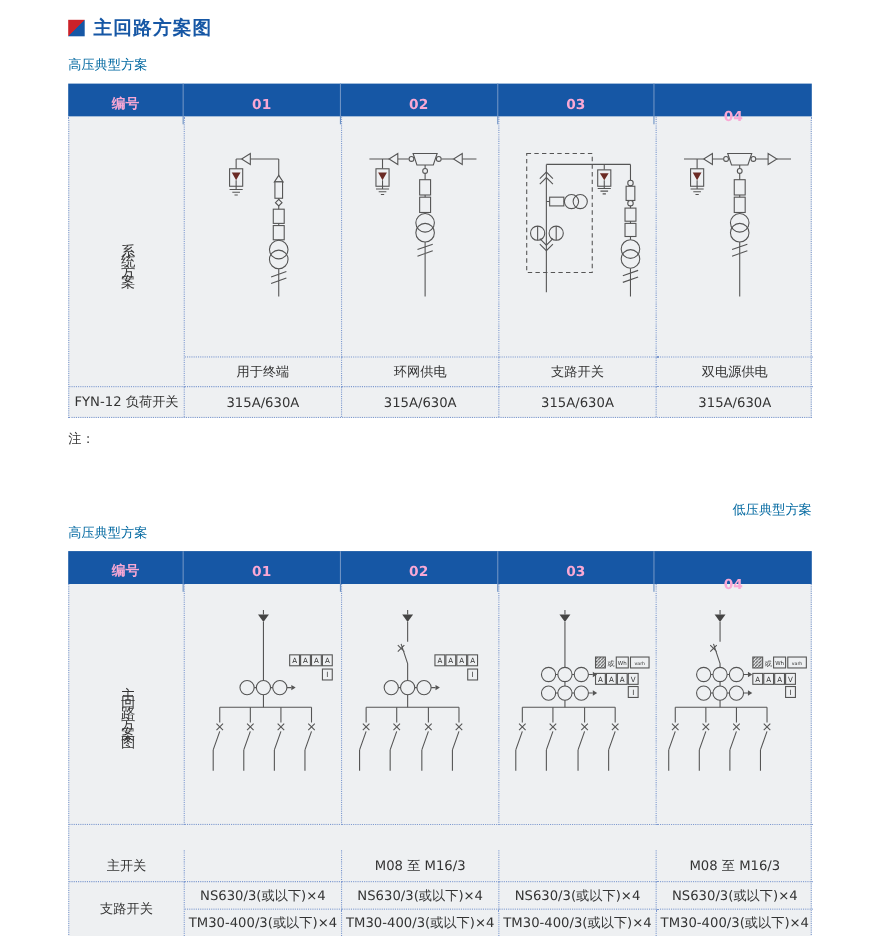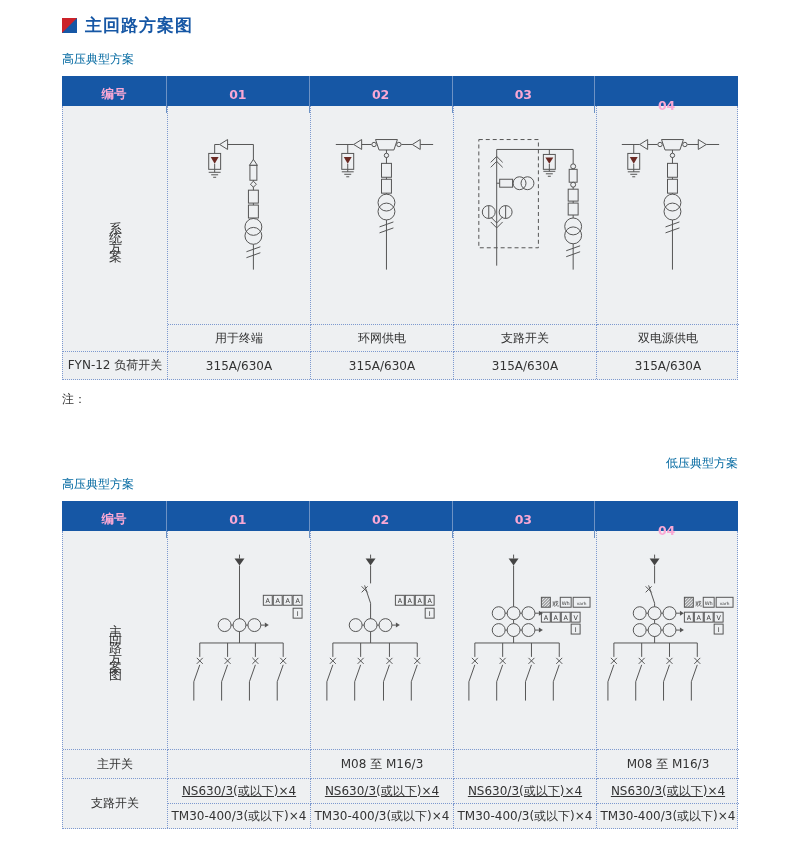--- a/index.html
+++ b/index.html
@@ -49,23 +49,23 @@
     writing-mode:vertical-rl;text-orientation:upright;
     letter-spacing:9px;font-size:13px;color:#333;
   }
   .diagram-cell{padding:0;}
   .hv-scheme-label{grid-row:1/3;grid-column:1;}
   .hv-diag{grid-row:1;}
   .hv-usage{grid-row:2;height:26px;}
   .hv-fyn{grid-row:3;height:27px;}
   .lv-scheme-label{grid-row:1;grid-column:1;}
   .lv-diag{grid-row:1;}
-  .lv-main{grid-row:2;height:28px;}
+  .lv-main{grid-row:2;height:28px;margin-top:23px;}
   .lv-branch-label{grid-row:3/5;grid-column:1;}
-  .lv-b1{grid-row:3;height:24px;text-decoration:underline;}
+  .lv-b1{grid-row:3;height:24px;}
   .lv-b2{grid-row:4;height:24px;}
 
   
   .notes{display:flex;margin:10px 0 0 0;font-size:12px;color:#3a3a3a;}
   .notes-prefix{flex:0 0 auto;line-height:19px;}
   .notes-list{line-height:19px;}
   .gap-between{height:44px;}
 
   svg{display:block;margin:0 auto;}
   svg text{font-family:"DejaVu Sans","Liberation Sans",sans-serif;fill:#333;}

